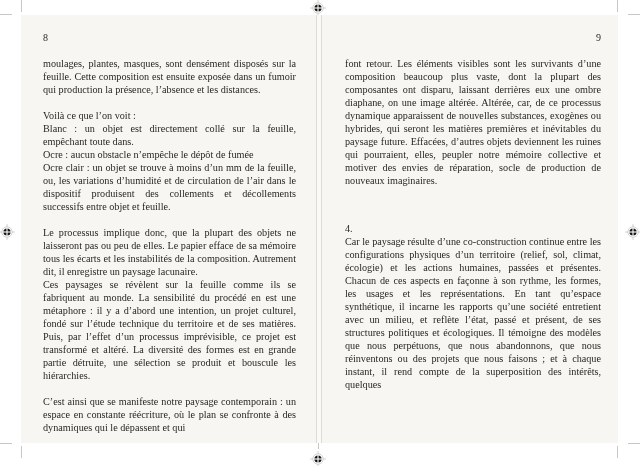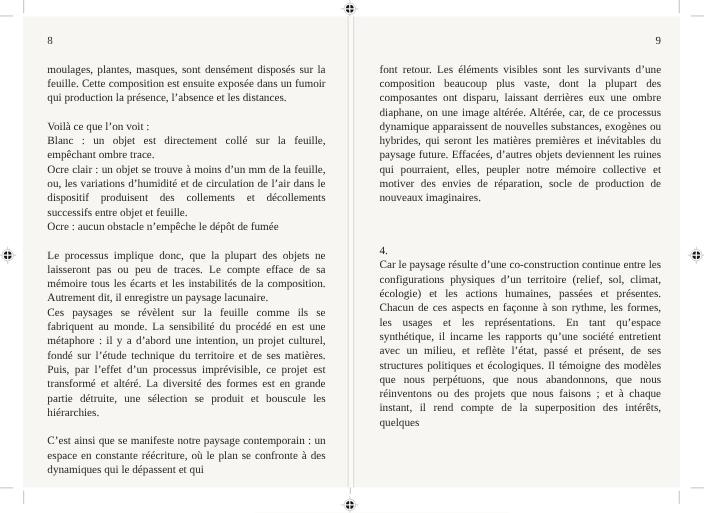--- a/index.html
+++ b/index.html
@@ -99,24 +99,24 @@
   </svg>
 
   <div class="sheet">
     <div class="fold"></div>
 
     <section class="page page-left">
       <div class="pagenum">8</div>
       <div class="body">
           <p class="sp-none"><span>moulages, plantes, masques, sont densément disposés sur la feuille. Cette composition est ensuite exposée dans un fumoir qui production la présence, l’absence et les distances.</span></p>
           <p class="sp-blank"><span>Voilà ce que l’on voit :</span></p>
-          <p class="sp-none"><span>Blanc : un objet est directement collé sur la feuille, empêchant ombre trace.</span></p>
+          <p class="sp-none"><span>Blanc : un objet est directement collé sur la feuille, empêchant toute dans.</span></p>
+          <p class="sp-none"><span>Ocre : aucun obstacle n’empêche le dépôt de fumée</span></p>
           <p class="sp-none"><span>Ocre clair : un objet se trouve à moins d’un mm de la feuille, ou, les variations d’humidité et de circulation de l’air dans le dispositif produisent des collements et décollements successifs entre objet et feuille.</span></p>
-          <p class="sp-none"><span>Ocre : aucun obstacle n’empêche le dépôt de fumée</span></p>
-          <p class="sp-blank"><span>Le processus implique donc, que la plupart des objets ne laisseront pas ou peu de traces. Le compte efface de sa mémoire tous les écarts et les instabilités de la composition. Autrement dit, il enregistre un paysage lacunaire.</span></p>
+          <p class="sp-blank"><span>Le processus implique donc, que la plupart des objets ne laisseront pas ou peu de elles. Le papier efface de sa mémoire tous les écarts et les instabilités de la composition. Autrement dit, il enregistre un paysage lacunaire.</span></p>
           <p class="sp-none"><span>Ces paysages se révèlent sur la feuille comme ils se fabriquent au monde. La sensibilité du procédé en est une métaphore : il y a d’abord une intention, un projet culturel, fondé sur l’étude technique du territoire et de ses matières. Puis, par l’effet d’un processus imprévisible, ce projet est transformé et altéré. La diversité des formes est en grande partie détruite, une sélection se produit et bouscule les hiérarchies.</span></p>
           <p class="sp-blank"><span>C’est ainsi que se manifeste notre paysage contemporain : un espace en constante réécriture, où le plan se confronte à des dynamiques qui le dépassent et qui</span></p>
         </div>
     </section>
 
     <section class="page page-right">
       <div class="pagenum right">9</div>
       <div class="body">
           <p class="sp-none"><span>font retour. Les éléments visibles sont les survivants d’une composition beaucoup plus vaste, dont la plupart des composantes ont disparu, laissant derrières eux une ombre diaphane, on une image altérée. Altérée, car, de ce processus dynamique apparaissent de nouvelles substances, exogènes ou hybrides, qui seront les matières premières et </span><span class="it">inévitables</span><span> du paysage future. Effacées, d’autres objets deviennent les ruines qui pourraient, elles, peupler notre mémoire collective et motiver des envies de réparation, socle de production de nouveaux imaginaires.</span></p>
           <p class="sp-large"><span>4.</span></p>

